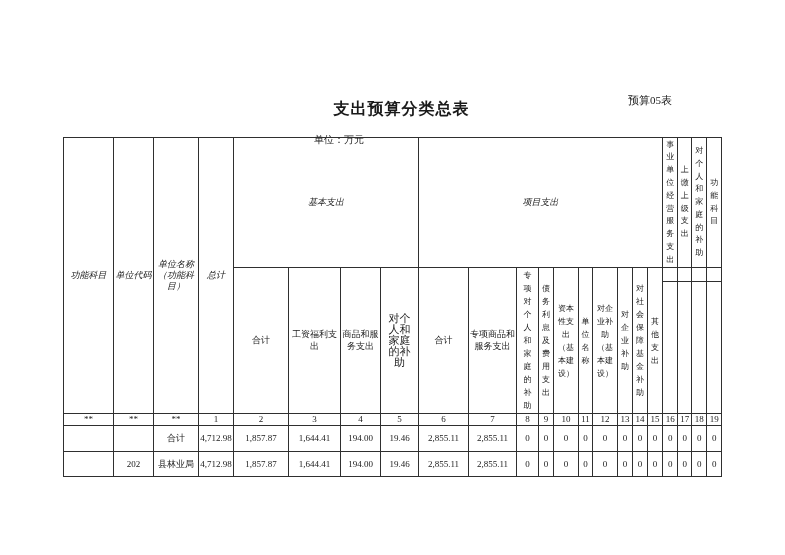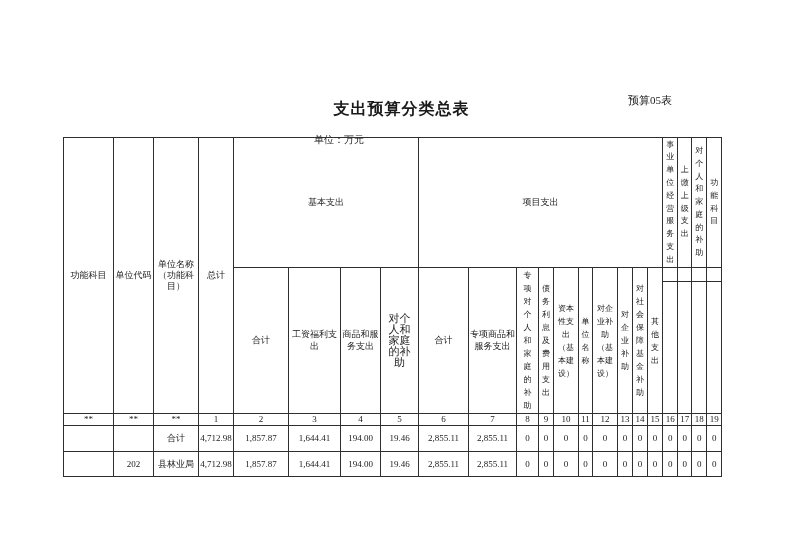--- a/index.html
+++ b/index.html
@@ -14,21 +14,21 @@
   .unit-label{position:absolute;top:133px;left:0;width:678px;text-align:center;font-size:10px;}
 
   table.budget{
     position:absolute;top:137px;left:63px;width:659px;
     border-collapse:collapse;table-layout:fixed;
   }
   table.budget td{
     border:1px solid #2f2f2f;padding:0;font-size:9px;text-align:center;
     vertical-align:middle;line-height:1.25;overflow:hidden;
   }
-  td.h10{font-size:9.5px;}
+  td.h10{font-size:9.5px;font-style:italic;}
   td.wrap{word-break:break-all;padding:0 1px;}
   .nw{margin:0 auto;word-break:break-all;font-size:8px;line-height:12.8px;}
   .w9{width:9px;}
   .w18{width:18px;}
   .w27{width:27px;font-size:11px;line-height:11px;}
   .sub{line-height:13px;}
   td.cn{font-size:8px;line-height:1;}
   td.num{text-align:right;padding:0 2px 0 0;line-height:11px;margin-left:25px;}
   td.brk{word-break:break-all;}
   td.lft{text-align:left;padding:0 0 0 2px;}

